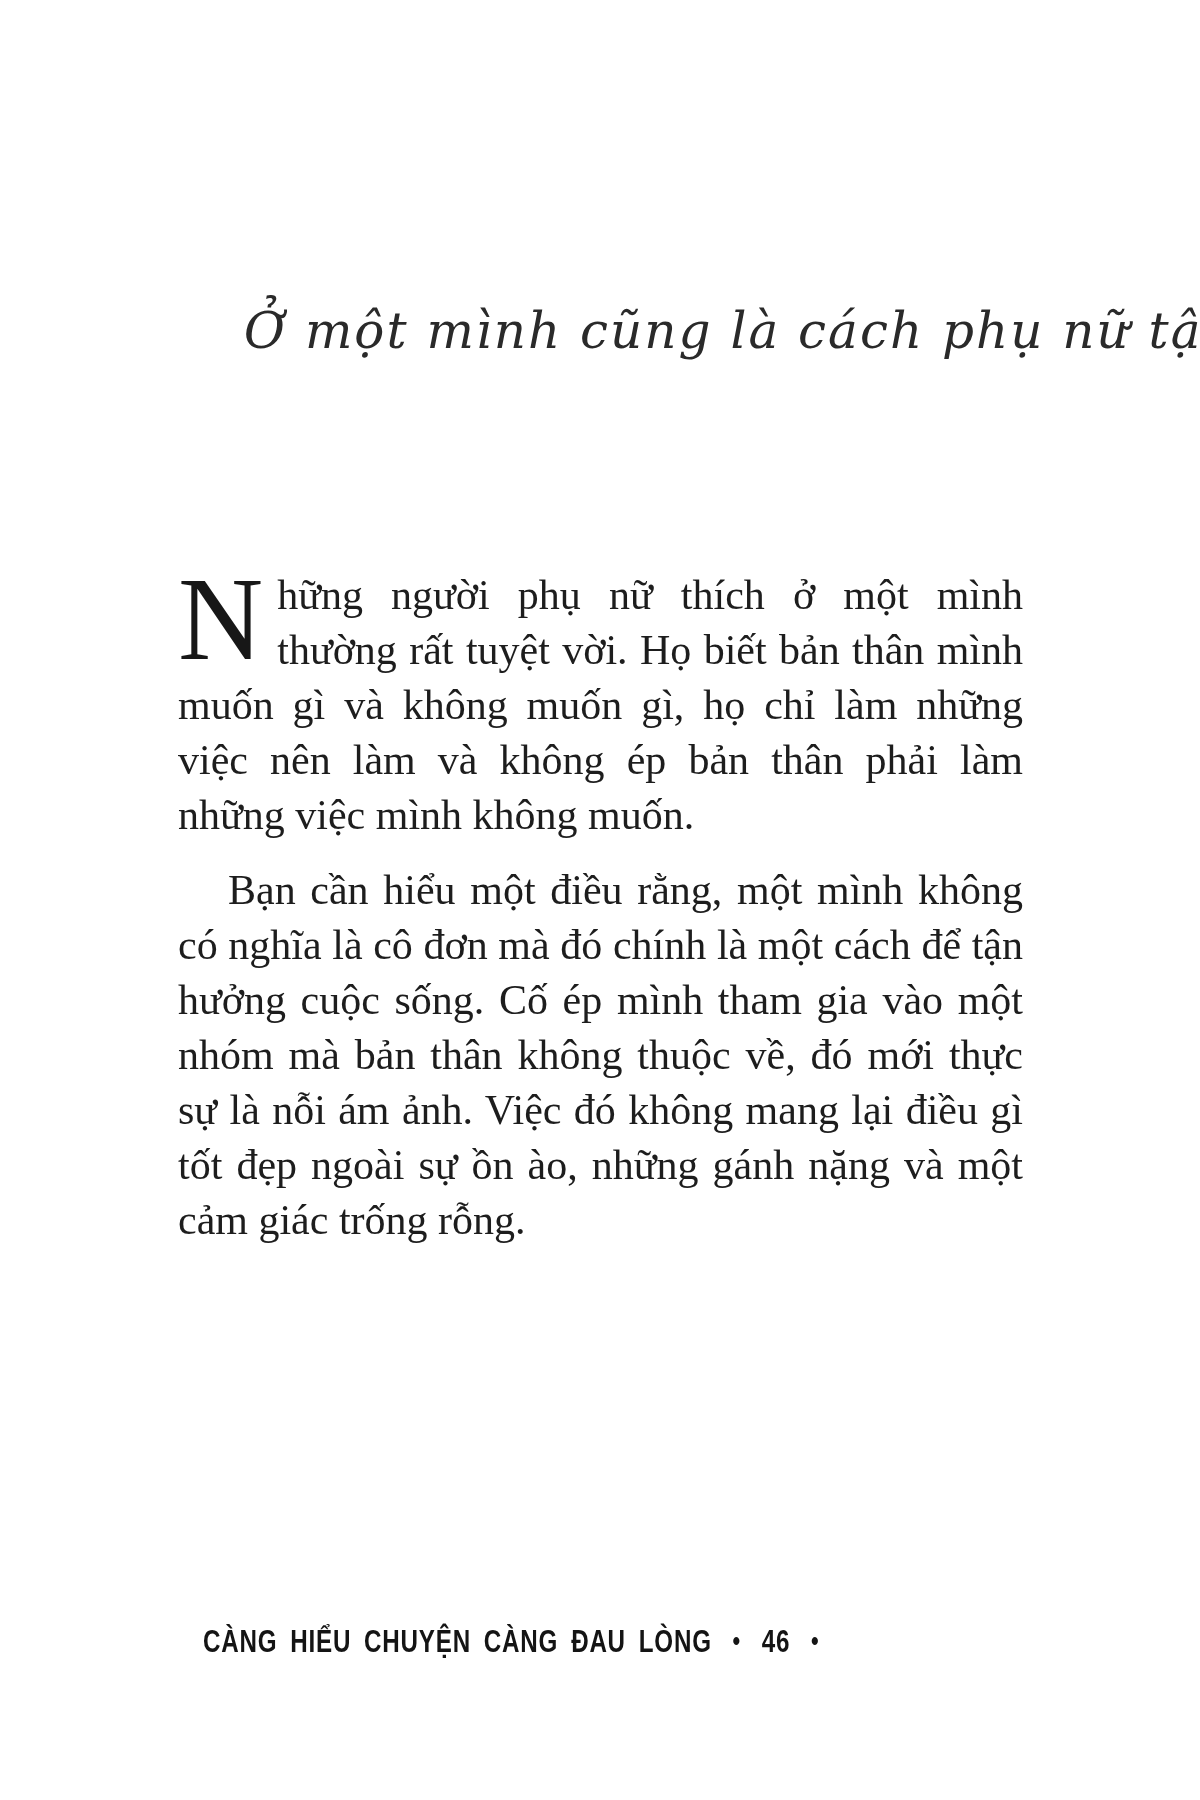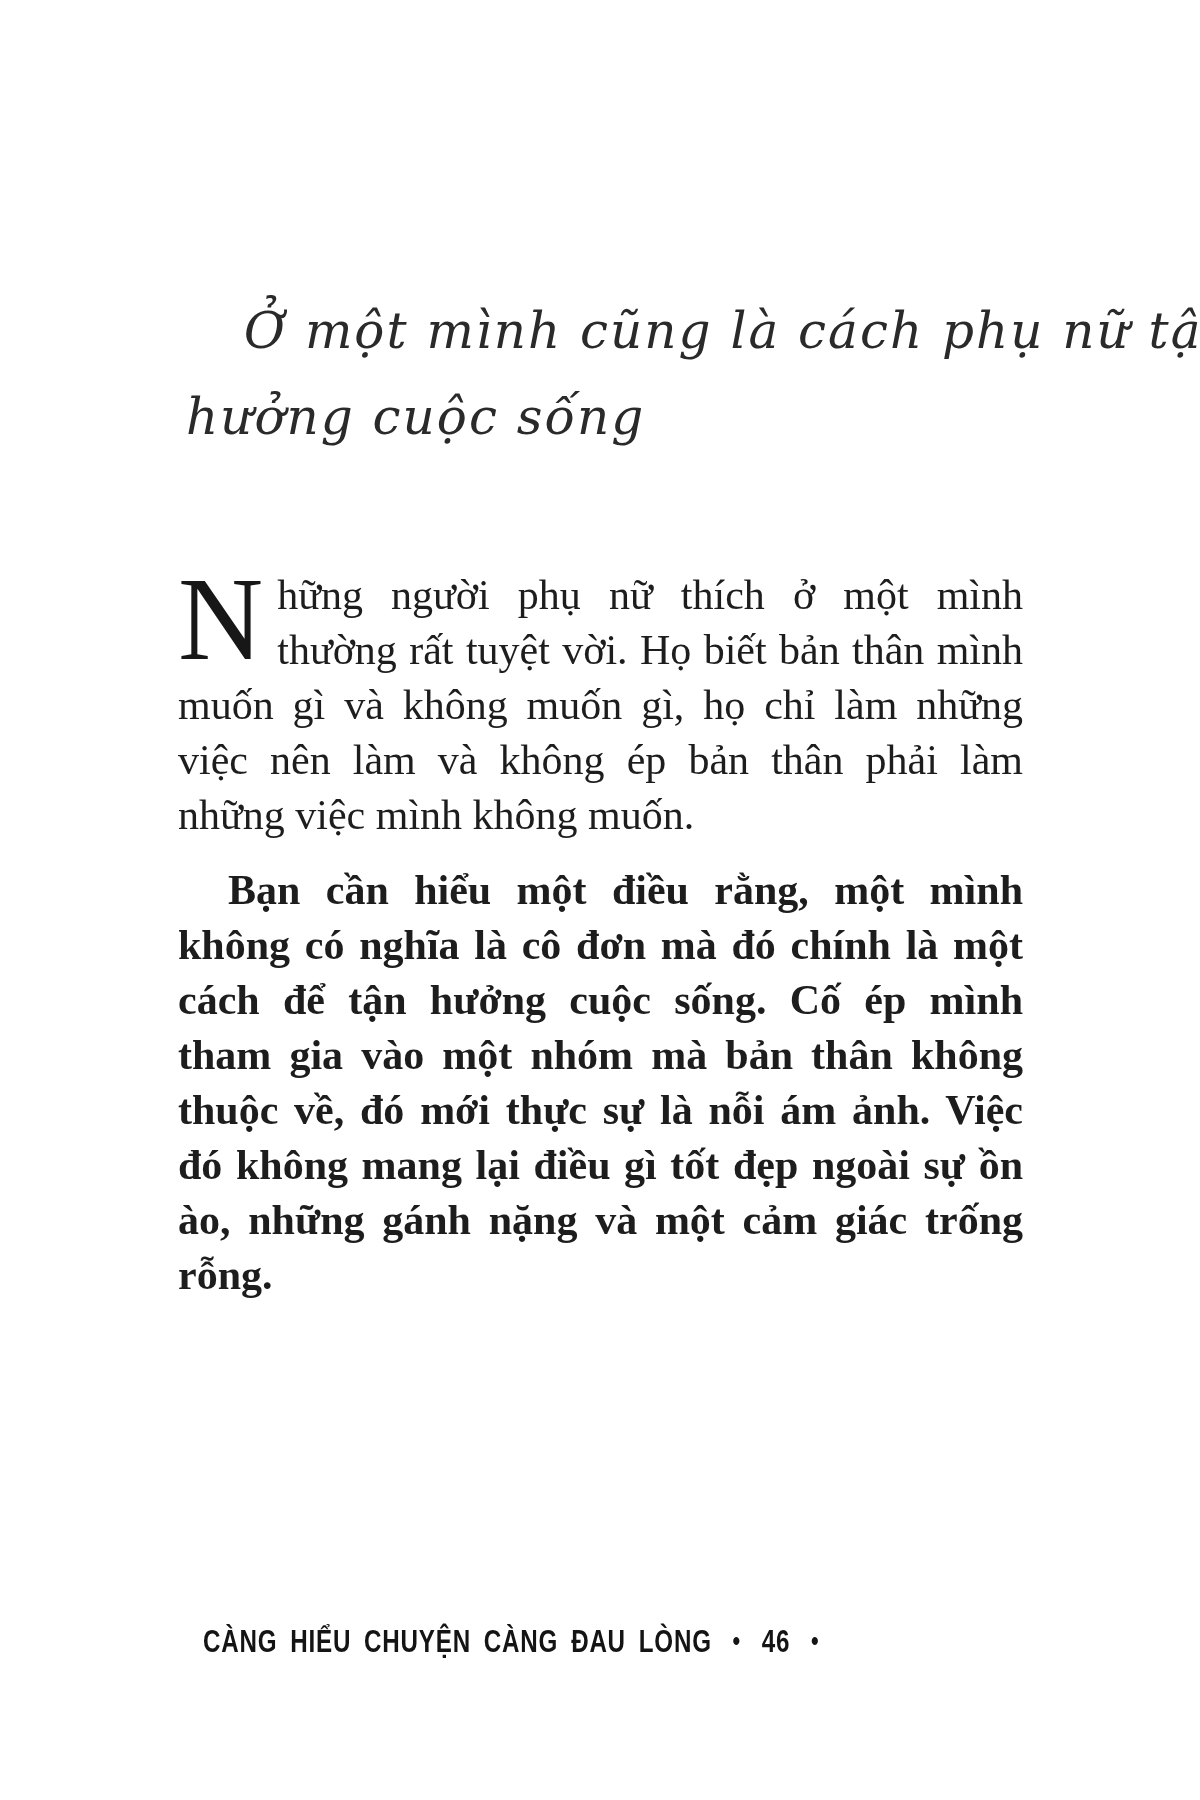--- a/index.html
+++ b/index.html
@@ -51,21 +51,20 @@
     text-align: justify;
     color: #1d1d1d;
   }
   .body-text p {
     margin: 0;
     padding: 0;
   }
   .paragraph-2 {
     margin-top: 20px !important;
     text-indent: 50px;
-    font-weight: bold;
   }
   .drop-cap {
     float: left;
     font-size: 118px;
     line-height: 88px;
     height: 96px;
     margin: 8px 14px 0 0;
     color: #171717;
   }
 
@@ -91,21 +90,20 @@
     vertical-align: 2px;
   }
 </style>
 </head>
 <body>
 
 <div class="page">
 
   <h1 class="chapter-title" style="font-weight: normal; margin: 0;">
     <span class="title-line-1">Ở một mình cũng là cách phụ nữ tận</span>
-    <span class="title-line-2">hưởng cuộc sống</span>
   </h1>
 
   <div class="body-text">
     <p class="paragraph-1">
       <span class="drop-cap">N</span><span>hững người phụ nữ thích ở một mình thường rất tuyệt vời. Họ biết bản thân mình muốn gì và không muốn gì, họ chỉ làm những việc nên làm và không ép bản thân phải làm những việc mình không muốn.</span>
     </p>
     <p class="paragraph-2">
       <span>Bạn cần hiểu một điều rằng, một mình không có nghĩa là cô đơn mà đó chính là một cách để tận hưởng cuộc sống. Cố ép mình tham gia vào một nhóm mà bản thân không thuộc về, đó mới thực sự là nỗi ám ảnh. Việc đó không mang lại điều gì tốt đẹp ngoài sự ồn ào, những gánh nặng và một cảm giác trống rỗng.</span>
     </p>
   </div>

